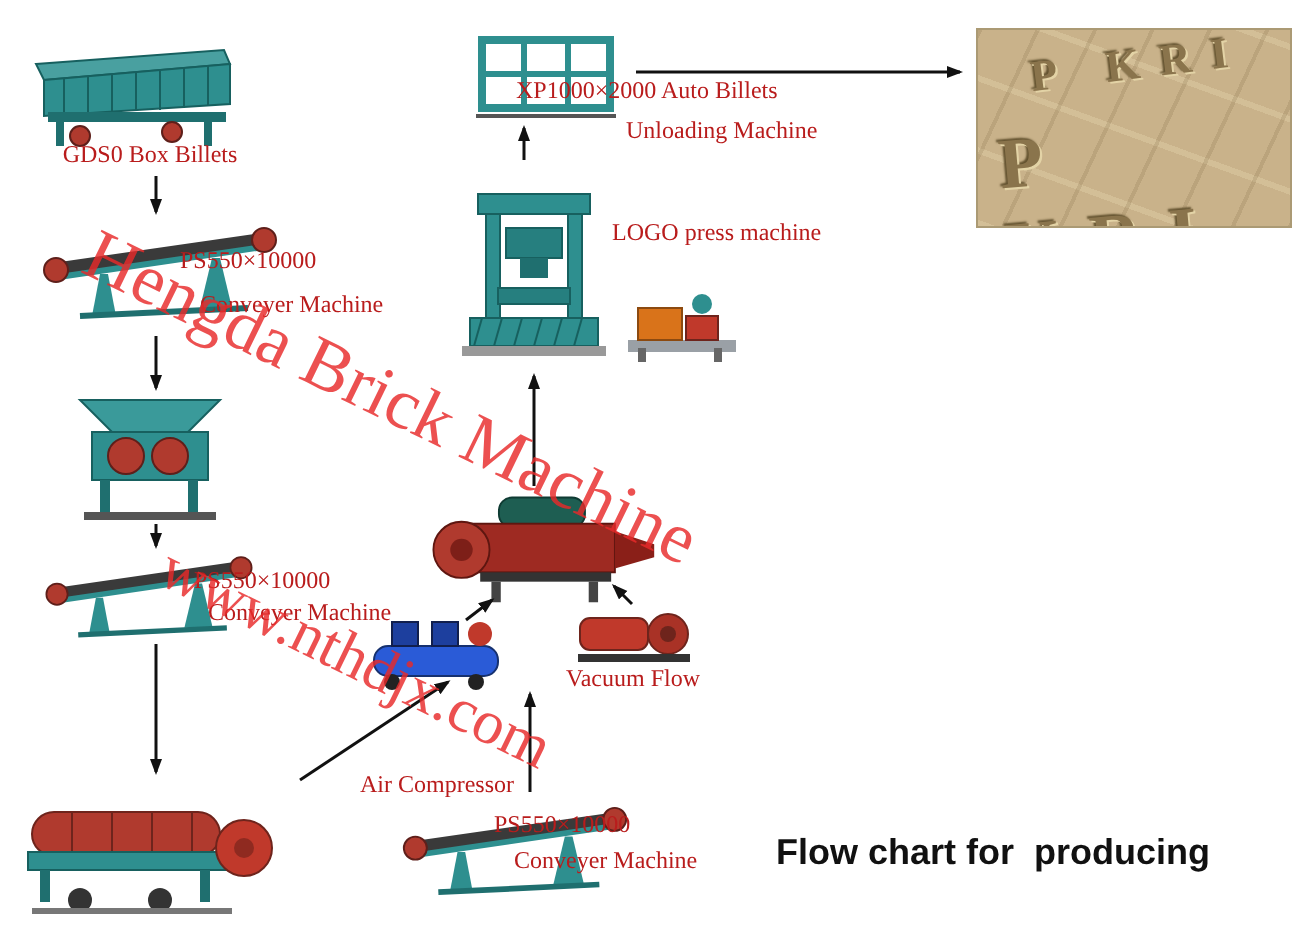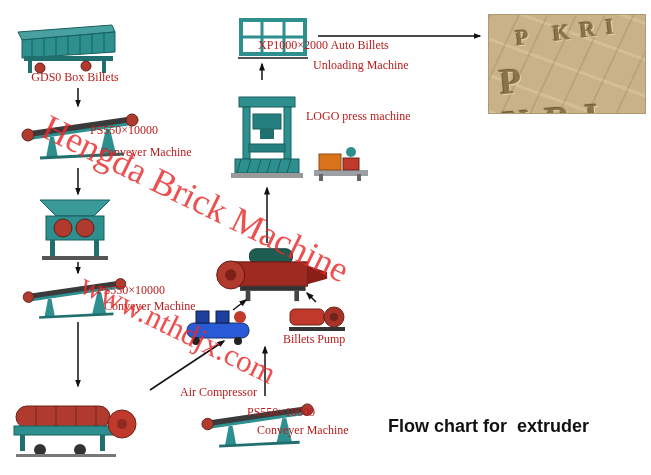--- a/index.html
+++ b/index.html
@@ -245,27 +245,27 @@
   <div class="label" style="left:90px;  top:123px;">PS550×10000</div>
   <div class="label" style="left:100px; top:145px;">Conveyer Machine</div>
 
   <div class="label" style="left:97px;  top:283px;">PS550×10000</div>
   <div class="label" style="left:104px; top:299px;">Conveyer Machine</div>
 
   <div class="label" style="left:247px; top:405px;">PS550×10000</div>
   <div class="label" style="left:257px; top:423px;">Conveyer Machine</div>
 
   <div class="label" style="left:180px; top:341px;margin-top:44px;">Air Compressor</div>
-  <div class="label" style="left:283px; top:332px;">Billets Pump</div>
+  <div class="label" style="left:283px; top:332px;">Vacuum Flow</div>
   <div class="label" style="left:306px; top:109px;">LOGO press machine</div>
 
   <div class="label" style="left:258px; top:38px;">XP1000×2000 Auto Billets</div>
   <div class="label" style="left:269px; top:58px;margin-left:44px;">Unloading Machine</div>
 
   <div id="page-title">
-    <span>Flow chart for  extruder</span>
+    <span>Flow chart for  producing</span>
     
   </div>
 
   <div class="watermark" id="wm1">Hengda Brick Machine</div>
   <div class="watermark" id="wm2">www.nthdjx.com</div>
 
 </div>
 
 </body></html>

